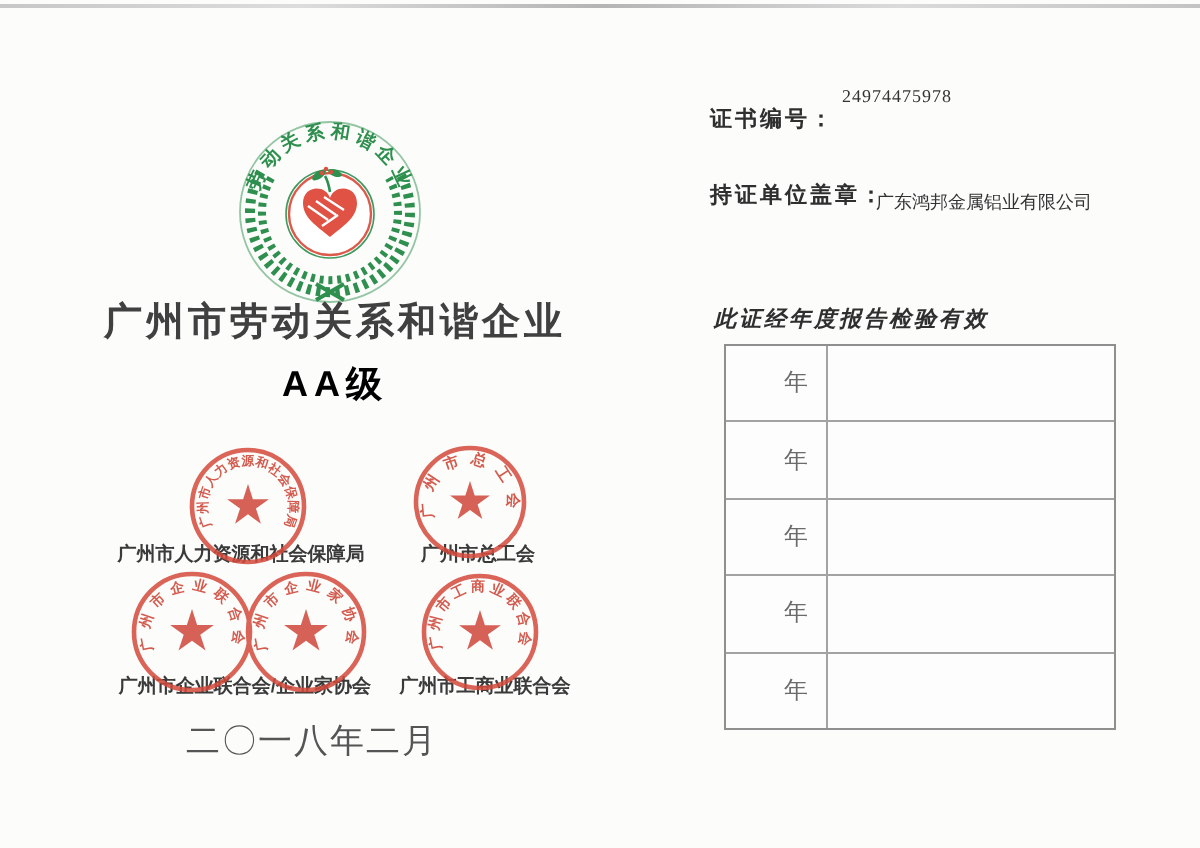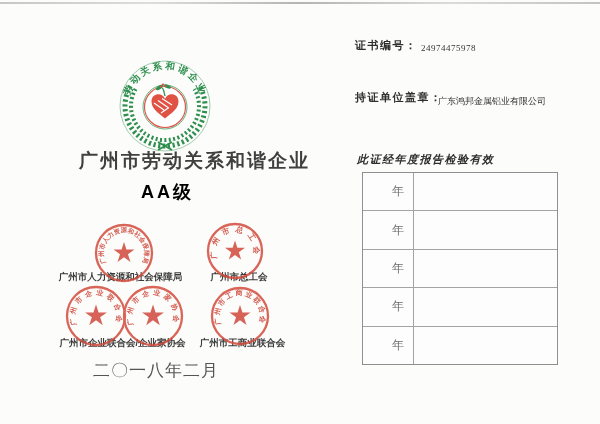--- a/index.html
+++ b/index.html
@@ -8,35 +8,35 @@
     font-family:"Liberation Sans",sans-serif;overflow:hidden;
   }
   .scan-line{
     position:absolute;left:0;top:2px;width:600px;height:2px;
     background:linear-gradient(90deg,#b5b5b5 0%,#d2d2d2 25%,#9c9c9c 50%,#cfcfcf 75%,#b0b0b0 100%);
     opacity:.75;
   }
   .abs{position:absolute;}
   
   .logo-svg{left:117px;top:56px;width:96px;height:96px;}
-  .title1{left:25px;top:148px;width:285px;text-align:right;
+  .title1{left:25px;top:148px;width:285px;text-align:center;
     font-size:19px;font-weight:bold;color:#404040;letter-spacing:2px;}
   .title2{left:25px;top:180px;width:285px;text-align:center;
     font-size:18px;font-weight:bold;color:#000000;letter-spacing:3px;}
   .seal-label{font-size:9.5px;font-weight:bold;color:#3a3a3a;text-align:center;white-space:nowrap;}
   .lbl1{left:43px;top:271px;width:155px;}
   .lbl2{left:193px;top:271px;width:92px;}
   .lbl3{left:40px;top:337px;width:165px;text-align:center;}
   .lbl4{left:195px;top:337px;width:95px;}
   .stamps-svg{left:20px;top:213px;width:300px;height:140px;}
   .issue-date{left:93px;top:359px;width:160px;
     font-size:17px;color:#555;letter-spacing:1px;}
   
   .field-label{font-size:11px;font-weight:bold;color:#2f2f2f;letter-spacing:1.5px;white-space:nowrap;}
-  .cert-no-label{left:355px;top:38px;}
+  .cert-no-label{left:355px;top:52px;}
   .cert-no{left:421px;top:43px;font-family:"Liberation Serif",serif;
     font-size:9px;color:#333;letter-spacing:.5px;}
   .holder-label{left:355px;top:90px;}
   .holder-name{left:438px;top:95px;font-family:"Liberation Serif",serif;
     font-size:9px;color:#333;}
   .table-title{left:357px;top:152px;font-style:italic;}
   .check-table{
     left:362px;top:172px;width:196px;height:193px;
     border:1px solid #8f8f8f;box-sizing:border-box;
     display:flex;flex-direction:column;background:#fdfdfd;

